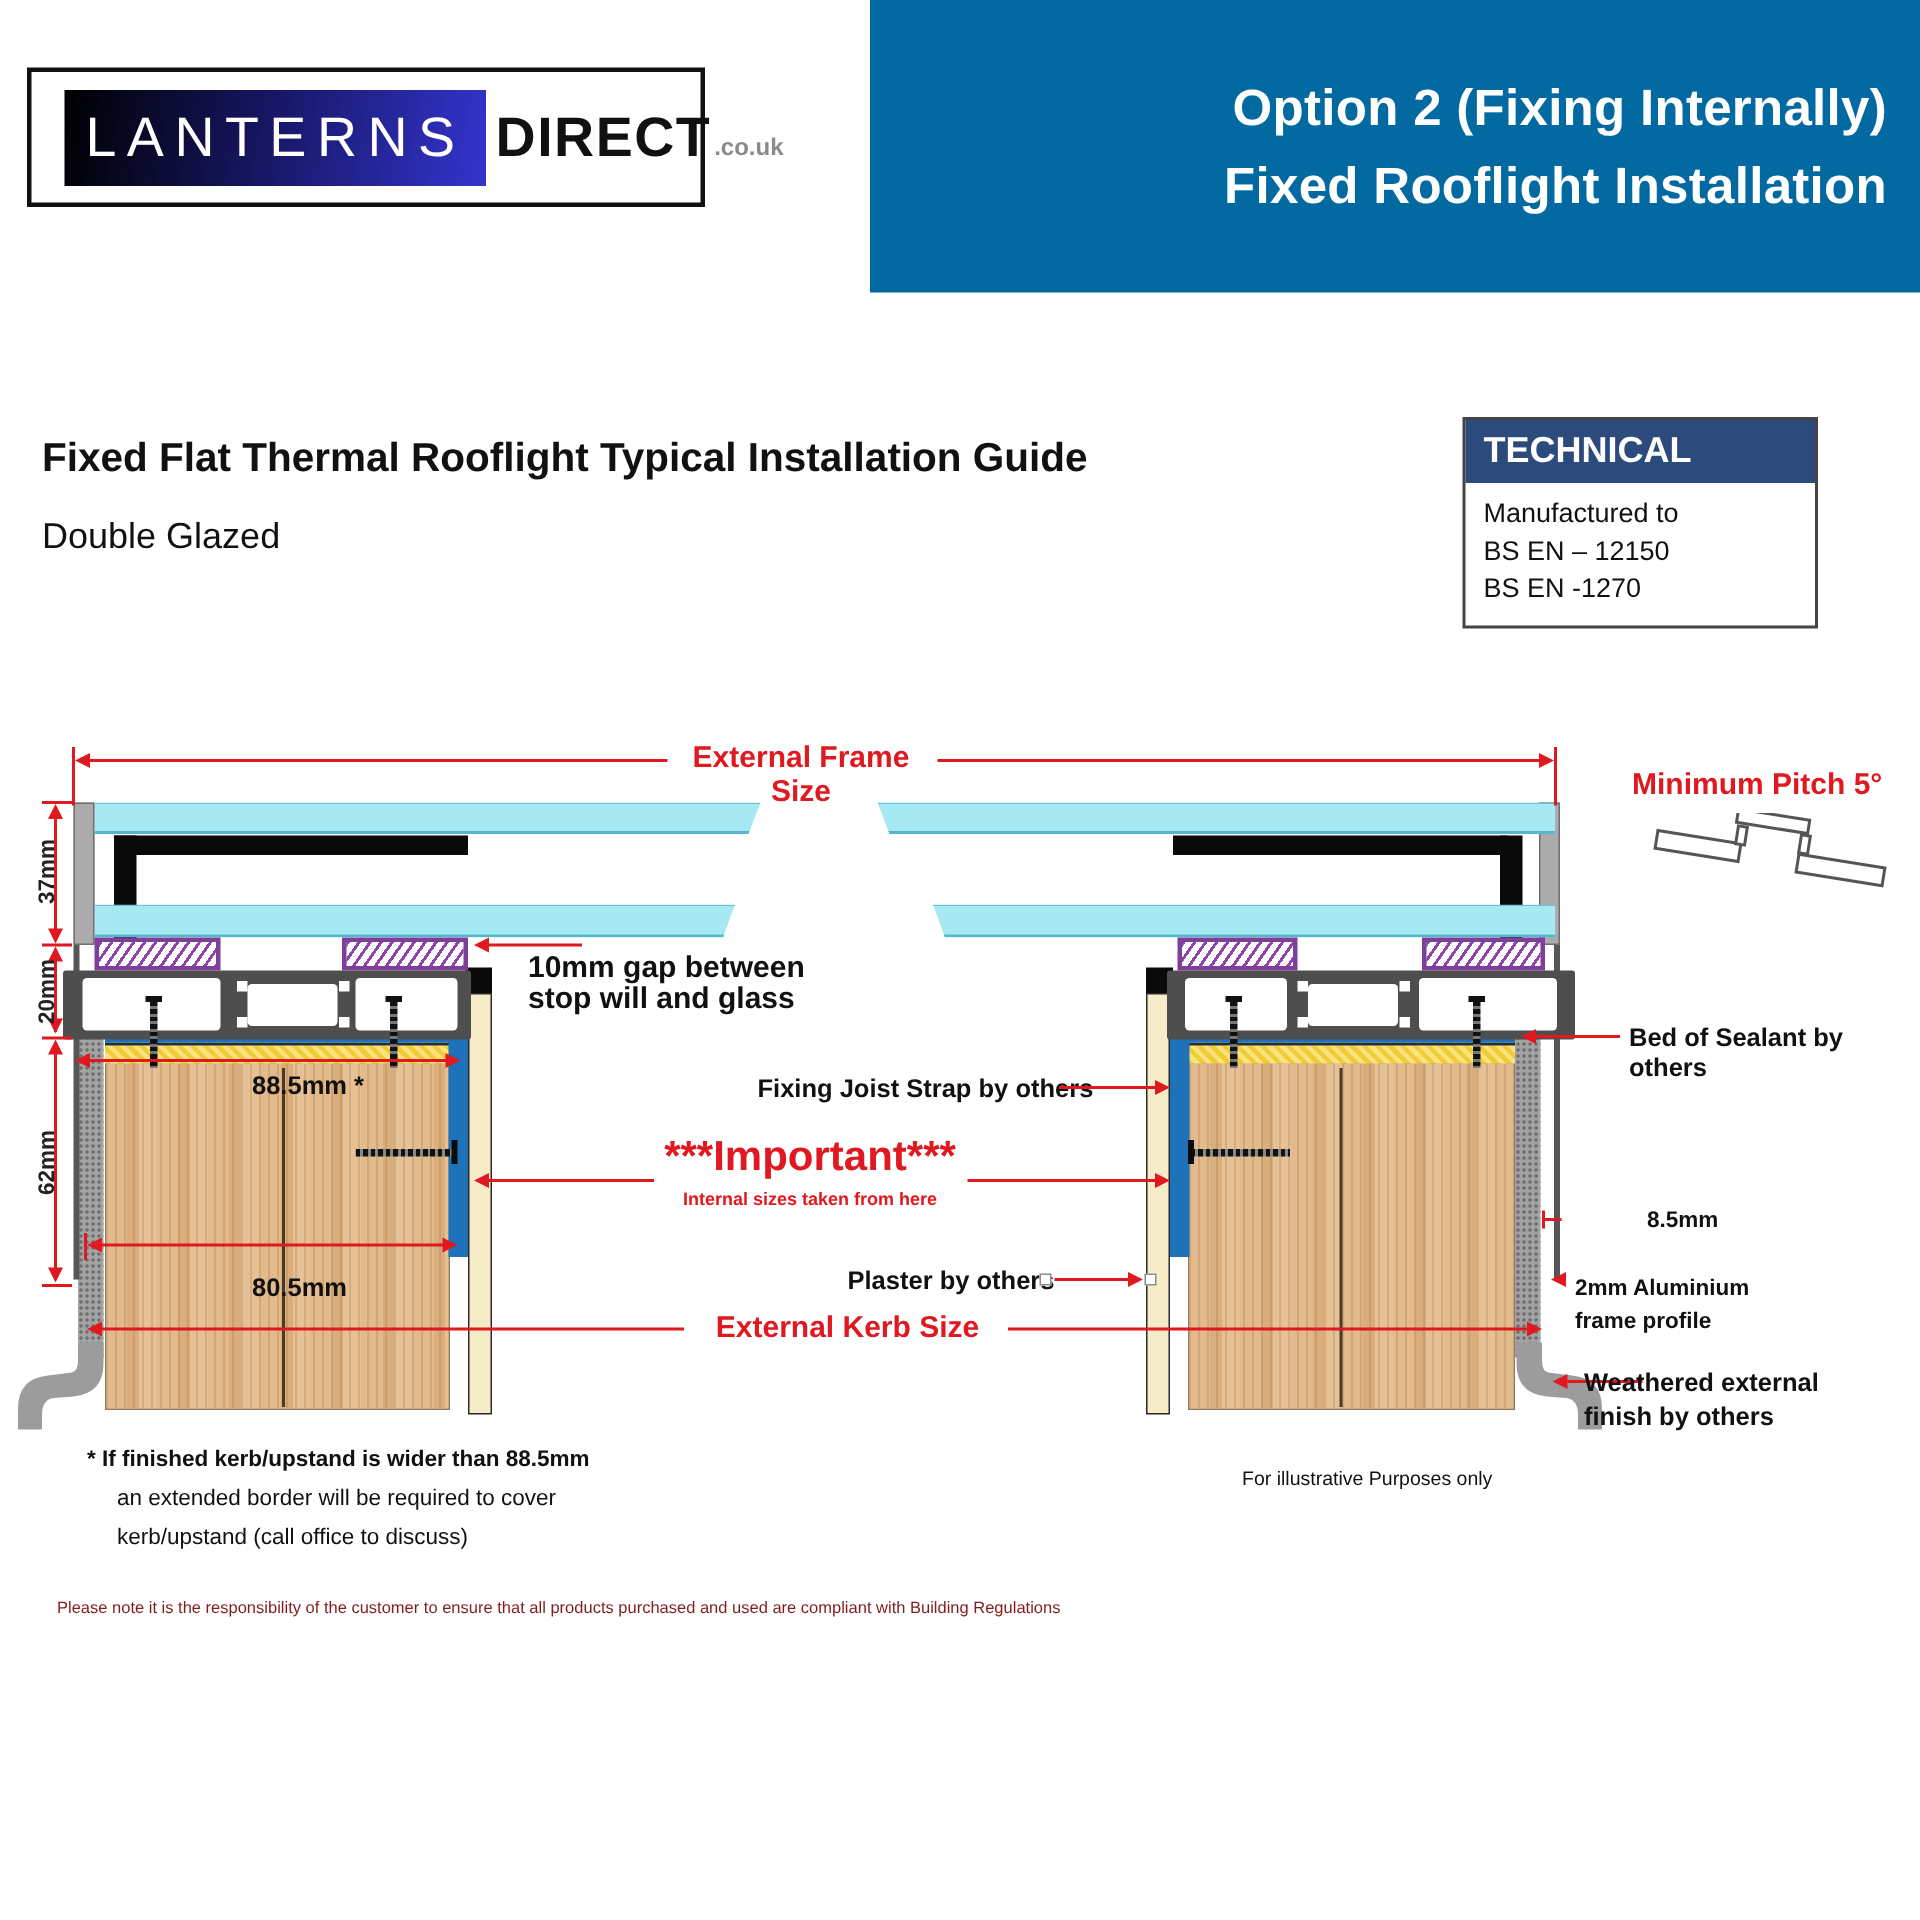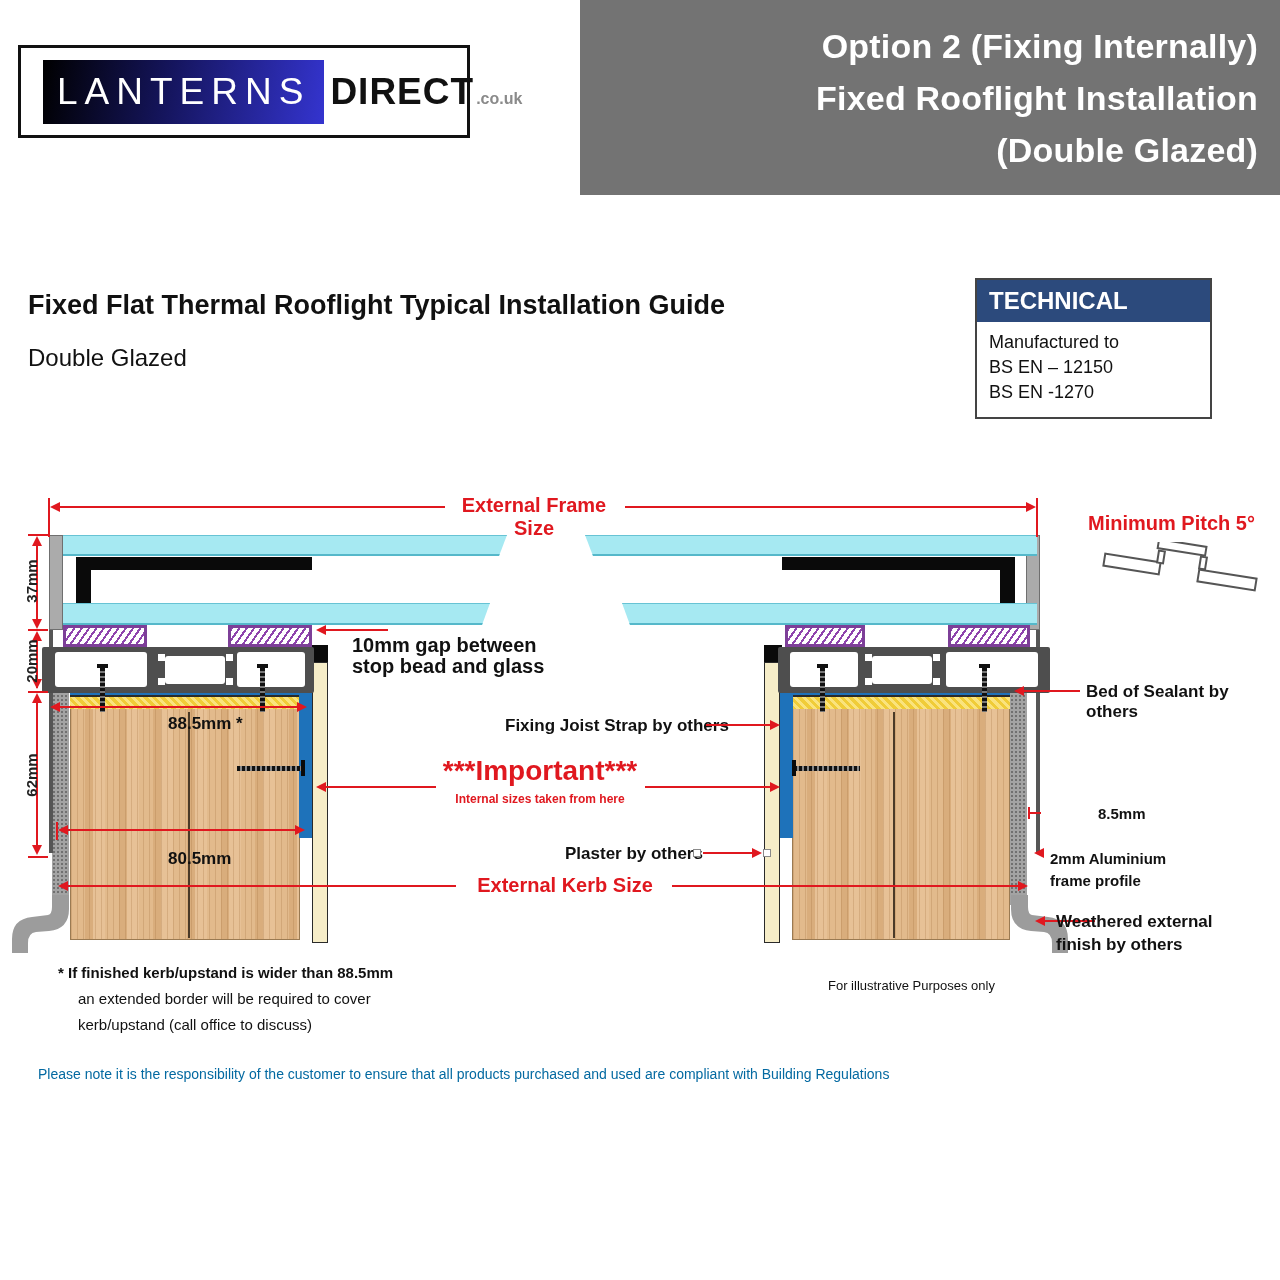--- a/index.html
+++ b/index.html
@@ -1,21 +1,21 @@
 <!DOCTYPE html>
 <html><head>
 <meta charset="utf-8">
 <style>
   html,body{margin:0;padding:0;background:#fff;}
   body{font-family:"Liberation Sans",sans-serif;}
   .canvas{position:relative;width:1280px;height:1280px;background:#fff;overflow:hidden;}
   .abs{position:absolute;}
 
   
-  .hdr{left:580px;top:0;width:700px;height:195px;background:#737373;color:#fff;
+  .hdr{left:580px;top:0;width:700px;height:195px;background:#0369a1;color:#fff;
        display:flex;flex-direction:column;justify-content:center;align-items:flex-end;
        padding-right:22px;box-sizing:border-box;}
   .hdr div{font-size:34px;font-weight:600;line-height:52px;letter-spacing:.2px;}
 
   
   .logo{left:18px;top:45px;width:452px;height:93px;border:3px solid #111;background:#fff;
         display:flex;align-items:center;box-sizing:border-box;}
   .logo-grad{margin-left:22px;height:64px;display:flex;align-items:center;padding:0 14px;
         background:linear-gradient(100deg,#000 0%,#15155e 45%,#3434cf 100%);}
   .logo-lanterns{color:#fff;font-size:37px;font-weight:500;letter-spacing:7px;}
@@ -67,31 +67,30 @@
   .thinline{background:#565656;}
   .blk{background:#0a0a0a;}
 
   .screwV{position:absolute;width:5px;
         background:repeating-linear-gradient(180deg,#111 0 3px,#777 3px 5px);}
   .screwV:before{content:"";position:absolute;left:-3px;top:-4px;width:11px;height:4px;background:#111;}
   .screwH{position:absolute;height:5px;
         background:repeating-linear-gradient(90deg,#111 0 3px,#888 3px 5px);}
   .sqm{position:absolute;width:8px;height:8px;background:#fff;border:1px solid #8a8a8a;box-sizing:border-box;}
 
-  .foot{color:#0369a1;font-size:14px;}
+  .foot{color:#7f1d1d;font-size:11px;}
 </style>
 </head>
 <body>
 
 <div class="canvas">
 
   <div class="abs hdr">
     <div>Option 2 (Fixing Internally)</div>
     <div>Fixed Rooflight Installation</div>
-    <div>(Double Glazed)</div>
   </div>
 
   <div class="abs logo">
     <div class="logo-grad">
       <span class="logo-lanterns">LANTERNS</span>
     </div>
     <span class="logo-direct">DIRECT</span>
     <span class="logo-tld">.co.uk</span>
   </div>
 
@@ -212,21 +211,21 @@
       <rect x="60" y="9" width="6" height="12" transform="rotate(9 63 15)"></rect>
       <rect x="102" y="15" width="6" height="12" transform="rotate(9 105 21)"></rect>
       <rect x="100" y="32" width="58" height="12" transform="rotate(9 129 38)"></rect>
     </g>
   </svg>
 
   <div class="abs tri tL" style="left:316px;top:625px;"></div>
   <div class="abs rl" style="left:326px;top:629px;width:62px;"></div>
   <div class="abs blklab" style="left:352px;top:635px;font-size:20px;line-height:21px;">
     <div>10mm gap between</div>
-    <div>stop bead and glass</div>
+    <div>stop will and glass</div>
   </div>
 
   <div class="abs tri tL" style="left:50px;top:702px;"></div>
   <div class="abs rl" style="left:58px;top:706px;width:242px;"></div>
   <div class="abs tri tR" style="left:297px;top:702px;"></div>
   <div class="abs blklab" style="left:168px;top:714px;font-size:17px;">88.5mm  *</div>
 
   <div class="abs rv" style="left:56px;top:822px;height:18px;"></div>
   <div class="abs tri tL" style="left:58px;top:825px;"></div>
   <div class="abs rl" style="left:66px;top:829px;width:232px;"></div>

